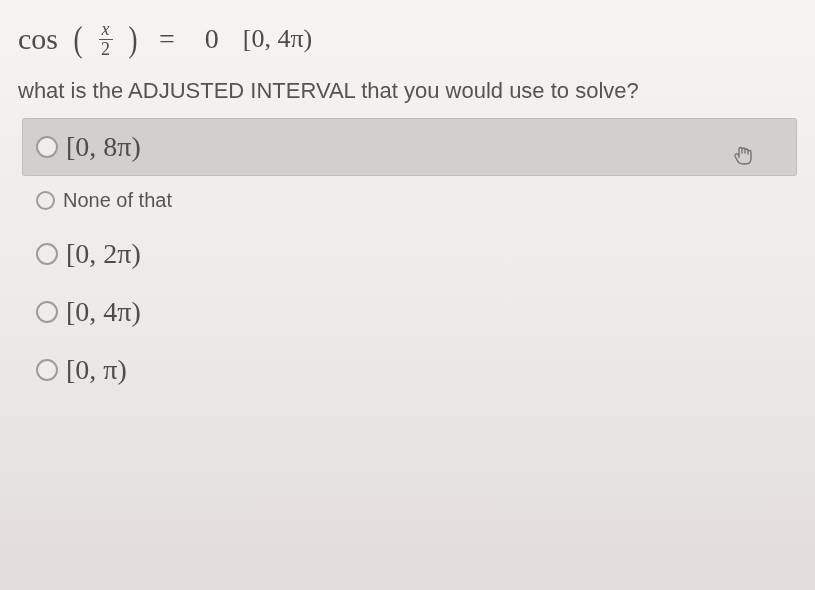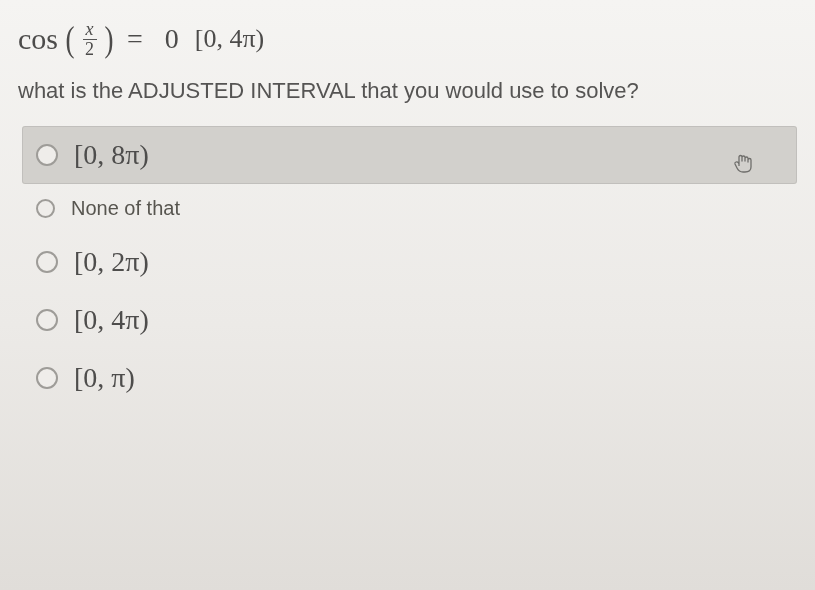--- a/index.html
+++ b/index.html
@@ -18,21 +18,21 @@
   }
   .question-text {
     font-size: 22px;
     color: #555453;
     line-height: 1.45;
     margin-bottom: 14px;
   }
   .equation-line {
     display: flex;
     align-items: center;
-    gap: 10px;
+    gap: 18px;
     margin: 10px 0 18px 0;
     color: #4c4b4a;
   }
   .math-cos {
     font-size: 30px;
     font-family: "Times New Roman", serif;
   }
   .math-paren {
     font-size: 36px;
     font-family: "Times New Roman", serif;
@@ -60,29 +60,29 @@
     font-size: 21px;
     color: #5c5b59;
   }
   .interval-math {
     font-family: "Times New Roman", serif;
     font-size: 26px;
   }
   .question-text2 {
     font-size: 22px;
     color: #555453;
-    margin-bottom: 22px;
+    margin-bottom: 14px;
   }
   .options {
     margin-left: 4px;
   }
   .option-row {
     display: flex;
     align-items: center;
-    gap: 16px;
+    gap: 8px;
     padding: 13px 14px;
     border-radius: 3px;
     position: relative;
   }
   .option-row.hovered {
     background: #d2d0cc;
     box-shadow: inset 0 0 0 1px rgba(0,0,0,0.08);
   }
   .radio {
     width: 22px;

